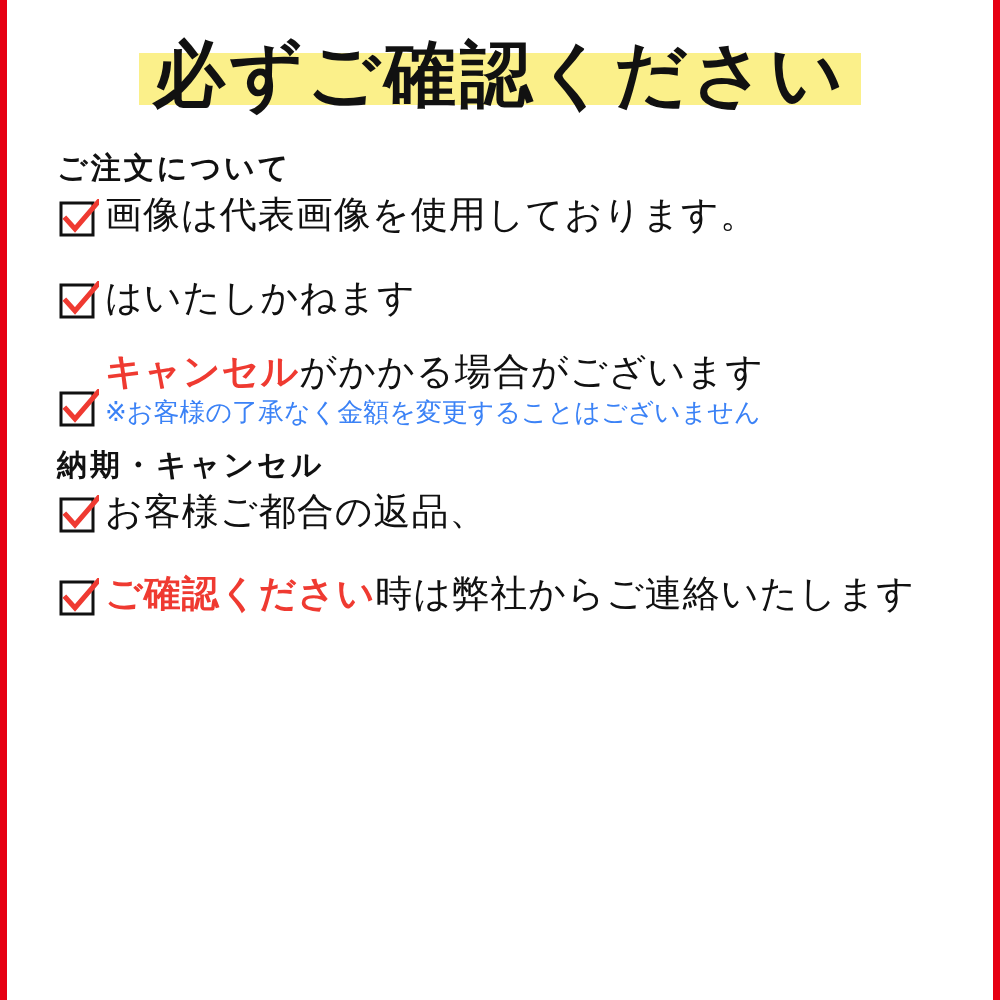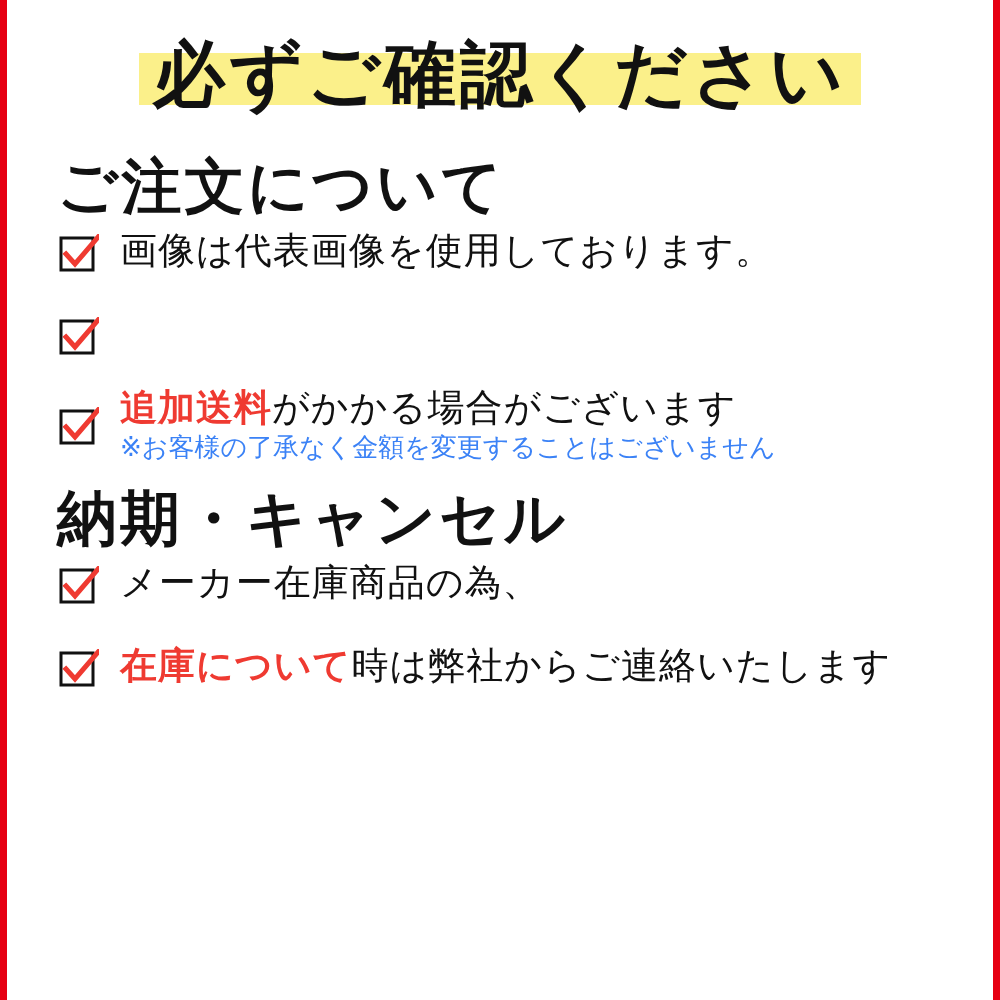--- a/index.html
+++ b/index.html
@@ -54,32 +54,31 @@
     font-weight: bold;
     letter-spacing: 4px;
     color: #111111;
     white-space: nowrap;
   }
   
   .section {
     padding: 0 44px;
   }
   .section-heading {
-    font-size: 60px;
+    font-size: 30px;
     font-weight: bold;
     letter-spacing: 3px;
     color: #111111;
     margin: 0 0 6px 6px;
     line-height: 1.2;
   }
   .item {
     display: flex;
-    align-items: center;
+    align-items: flex-end;
     margin: 0 0 18px 8px;
-    gap: 15px;
   }
   .check {
     flex: 0 0 auto;
     width: 40px;
     height: 40px;
     margin-top: 6px;
     margin-right: 6px;
     position: relative;
   }
   .check svg { display: block; }
@@ -136,68 +135,71 @@
     <div class="gap-a"></div>
 
     <div class="item">
       <span class="check">
         <svg width="40" height="40" viewBox="0 0 40 40">
           <rect x="2" y="4" width="32" height="32" fill="none" stroke="#111111" stroke-width="3"></rect>
           <path d="M7 20 L16 30 L40 2" fill="none" stroke="#ef3a31" stroke-width="5" stroke-linecap="square"></path>
         </svg>
       </span>
       <span class="lines">
+        <div class="line">
+          <span class="blk">はいたしかねます</span>
+        </div>
       </span>
     </div>
 
     <div class="gap-b"></div>
 
     <div class="item">
       <span class="check">
         <svg width="40" height="40" viewBox="0 0 40 40">
           <rect x="2" y="4" width="32" height="32" fill="none" stroke="#111111" stroke-width="3"></rect>
           <path d="M7 20 L16 30 L40 2" fill="none" stroke="#ef3a31" stroke-width="5" stroke-linecap="square"></path>
         </svg>
       </span>
       <span class="lines">
         <div class="line">
-          <span class="red">追加送料</span><span class="blk">がかかる場合がございます</span>
+          <span class="red">キャンセル</span><span class="blk">がかかる場合がございます</span>
         </div>
         <div class="line small">※お客様の了承なく金額を変更することはございません</div>
       </span>
     </div>
   </div>
 
   <div class="section">
     <div class="section-heading">納期・キャンセル</div>
 
     <div class="item">
       <span class="check">
         <svg width="40" height="40" viewBox="0 0 40 40">
           <rect x="2" y="4" width="32" height="32" fill="none" stroke="#111111" stroke-width="3"></rect>
           <path d="M7 20 L16 30 L40 2" fill="none" stroke="#ef3a31" stroke-width="5" stroke-linecap="square"></path>
         </svg>
       </span>
       <span class="lines">
         <div class="line">
-          <span class="blk">メーカー在庫商品の為、</span>
+          <span class="blk">お客様ご都合の返品、</span>
         </div>
       </span>
     </div>
 
     <div class="gap-a"></div>
 
     <div class="item">
       <span class="check">
         <svg width="40" height="40" viewBox="0 0 40 40">
           <rect x="2" y="4" width="32" height="32" fill="none" stroke="#111111" stroke-width="3"></rect>
           <path d="M7 20 L16 30 L40 2" fill="none" stroke="#ef3a31" stroke-width="5" stroke-linecap="square"></path>
         </svg>
       </span>
       <span class="lines">
         <div class="line">
-          <span class="red">在庫について</span><span class="blk">時は弊社からご連絡いたします</span>
+          <span class="red">ご確認ください</span><span class="blk">時は弊社からご連絡いたします</span>
         </div>
       </span>
     </div>
   </div>
 
 </div>
 
 </body></html>

